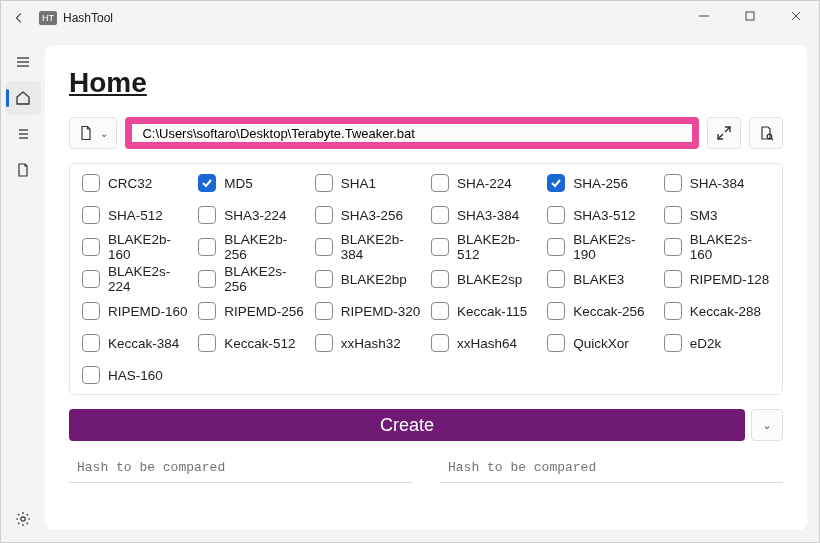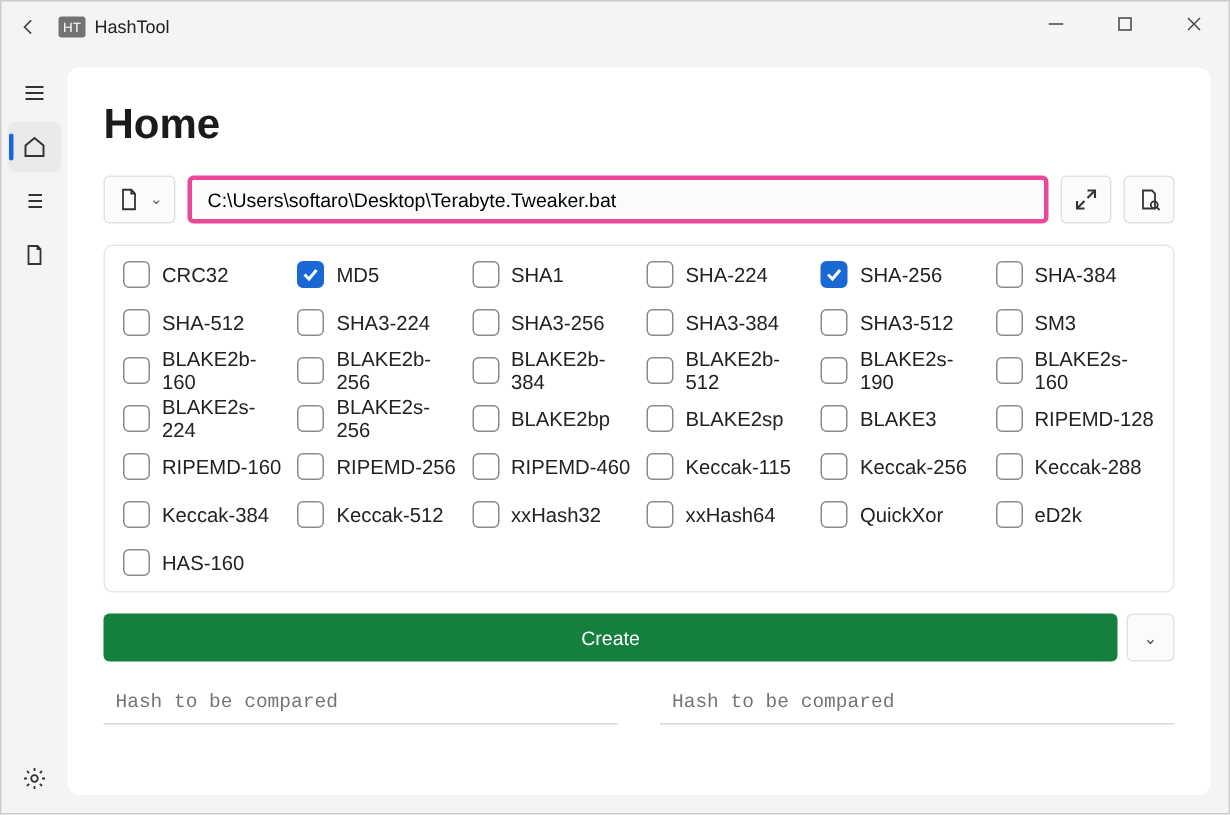--- a/index.html
+++ b/index.html
@@ -13,38 +13,38 @@
   .winbtn { width:46px; height:30px; display:flex; align-items:center; justify-content:center; color:#444; }
 
   .sidebar { position:absolute; left:0; top:34px; bottom:0; width:44px; display:flex; flex-direction:column; align-items:center; padding-top:10px; gap:2px; }
   .navbtn { width:36px; height:34px; border-radius:6px; display:flex; align-items:center; justify-content:center; color:#333; }
   .navbtn.active { background:#eaeaea; position:relative; }
   .navbtn.active::before { content:""; position:absolute; left:1px; top:8px; bottom:8px; width:3px; background:#1a68d4; border-radius:2px; }
   .sidebar .spacer { flex:1; }
 
   .content { position:absolute; left:44px; top:44px; right:12px; bottom:12px; background:#ffffff; border-radius:8px; padding:22px 24px; overflow:auto; }
 
-  h1.page-title { font-size:28px; font-weight:600; margin-bottom:18px; }
+  h1.page-title { font-size:28px; font-weight:600; margin-bottom:18px;text-decoration:underline; }
 
   .path-row { display:flex; gap:8px; align-items:center; margin-bottom:14px; }
   .file-dd { height:32px; border:1px solid #e2e2e2; border-radius:4px; background:#fbfbfb; display:flex; align-items:center; padding:0 8px; gap:6px; }
   .file-dd .chev { font-size:10px; color:#555; }
-  .path-input { flex:1; height:32px; border:3px solid #ec4899; border-radius:4px; background:#fbfbfb; padding:0 10px; font-size:13px; outline:none; }
+  .path-input { flex:1; height:32px; border:7px solid #ec4899; border-radius:4px; background:#fbfbfb; padding:0 10px; font-size:13px; outline:none; }
   .icon-btn { width:34px; height:32px; border:1px solid #e2e2e2; border-radius:4px; background:#fbfbfb; display:flex; align-items:center; justify-content:center; }
 
   .algo-box { border:1px solid #e7e7e7; border-radius:6px; padding:6px 12px; }
   .algo-grid { display:grid; grid-template-columns: repeat(6, 1fr); gap:6px 10px; }
   .algo { display:flex; align-items:center; gap:8px; height:26px; font-size:13.5px; color:#222; }
   .chk { width:18px; height:18px; border:1.5px solid #8a8a8a; border-radius:4px; background:#fff; flex:0 0 18px; display:flex; align-items:center; justify-content:center; }
   .chk.on { background:#1a68d4; border-color:#1a68d4; color:#fff; }
   .chk.on svg { display:block; }
   .chk svg { display:none; }
 
   .create-row { display:flex; gap:6px; margin-top:14px; }
-  .create-btn { flex:1; height:32px; background:#15803d; color:#fff; border:none; border-radius:4px; font-size:13px; }
+  .create-btn { flex:1; height:32px; background:#701a75; color:#fff; border:none; border-radius:4px; font-size:18px; }
   .create-dd { width:32px; height:32px; border:1px solid #e2e2e2; border-radius:4px; background:#fbfbfb; display:flex; align-items:center; justify-content:center; color:#555; font-size:11px; }
 
   .compare-row { display:flex; gap:28px; margin-top:12px; }
   .compare-input { flex:1; height:30px; border:none; border-bottom:1px solid #d8d8d8; background:transparent; padding:0 8px; font-family: Consolas, "Courier New", monospace; font-size:13px; outline:none; color:#222; }
 </style>
 </head>
 <body>
 
 <div class="titlebar">
   <div class="back">
@@ -247,21 +247,21 @@
         <div class="algo">
           <span class="chk"></span>
           <span>RIPEMD-160</span>
         </div>
         <div class="algo">
           <span class="chk"></span>
           <span>RIPEMD-256</span>
         </div>
         <div class="algo">
           <span class="chk"></span>
-          <span>RIPEMD-460</span>
+          <span>RIPEMD-320</span>
         </div>
         <div class="algo">
           <span class="chk"></span>
           <span>Keccak-115</span>
         </div>
         <div class="algo">
           <span class="chk"></span>
           <span>Keccak-256</span>
         </div>
         <div class="algo">

